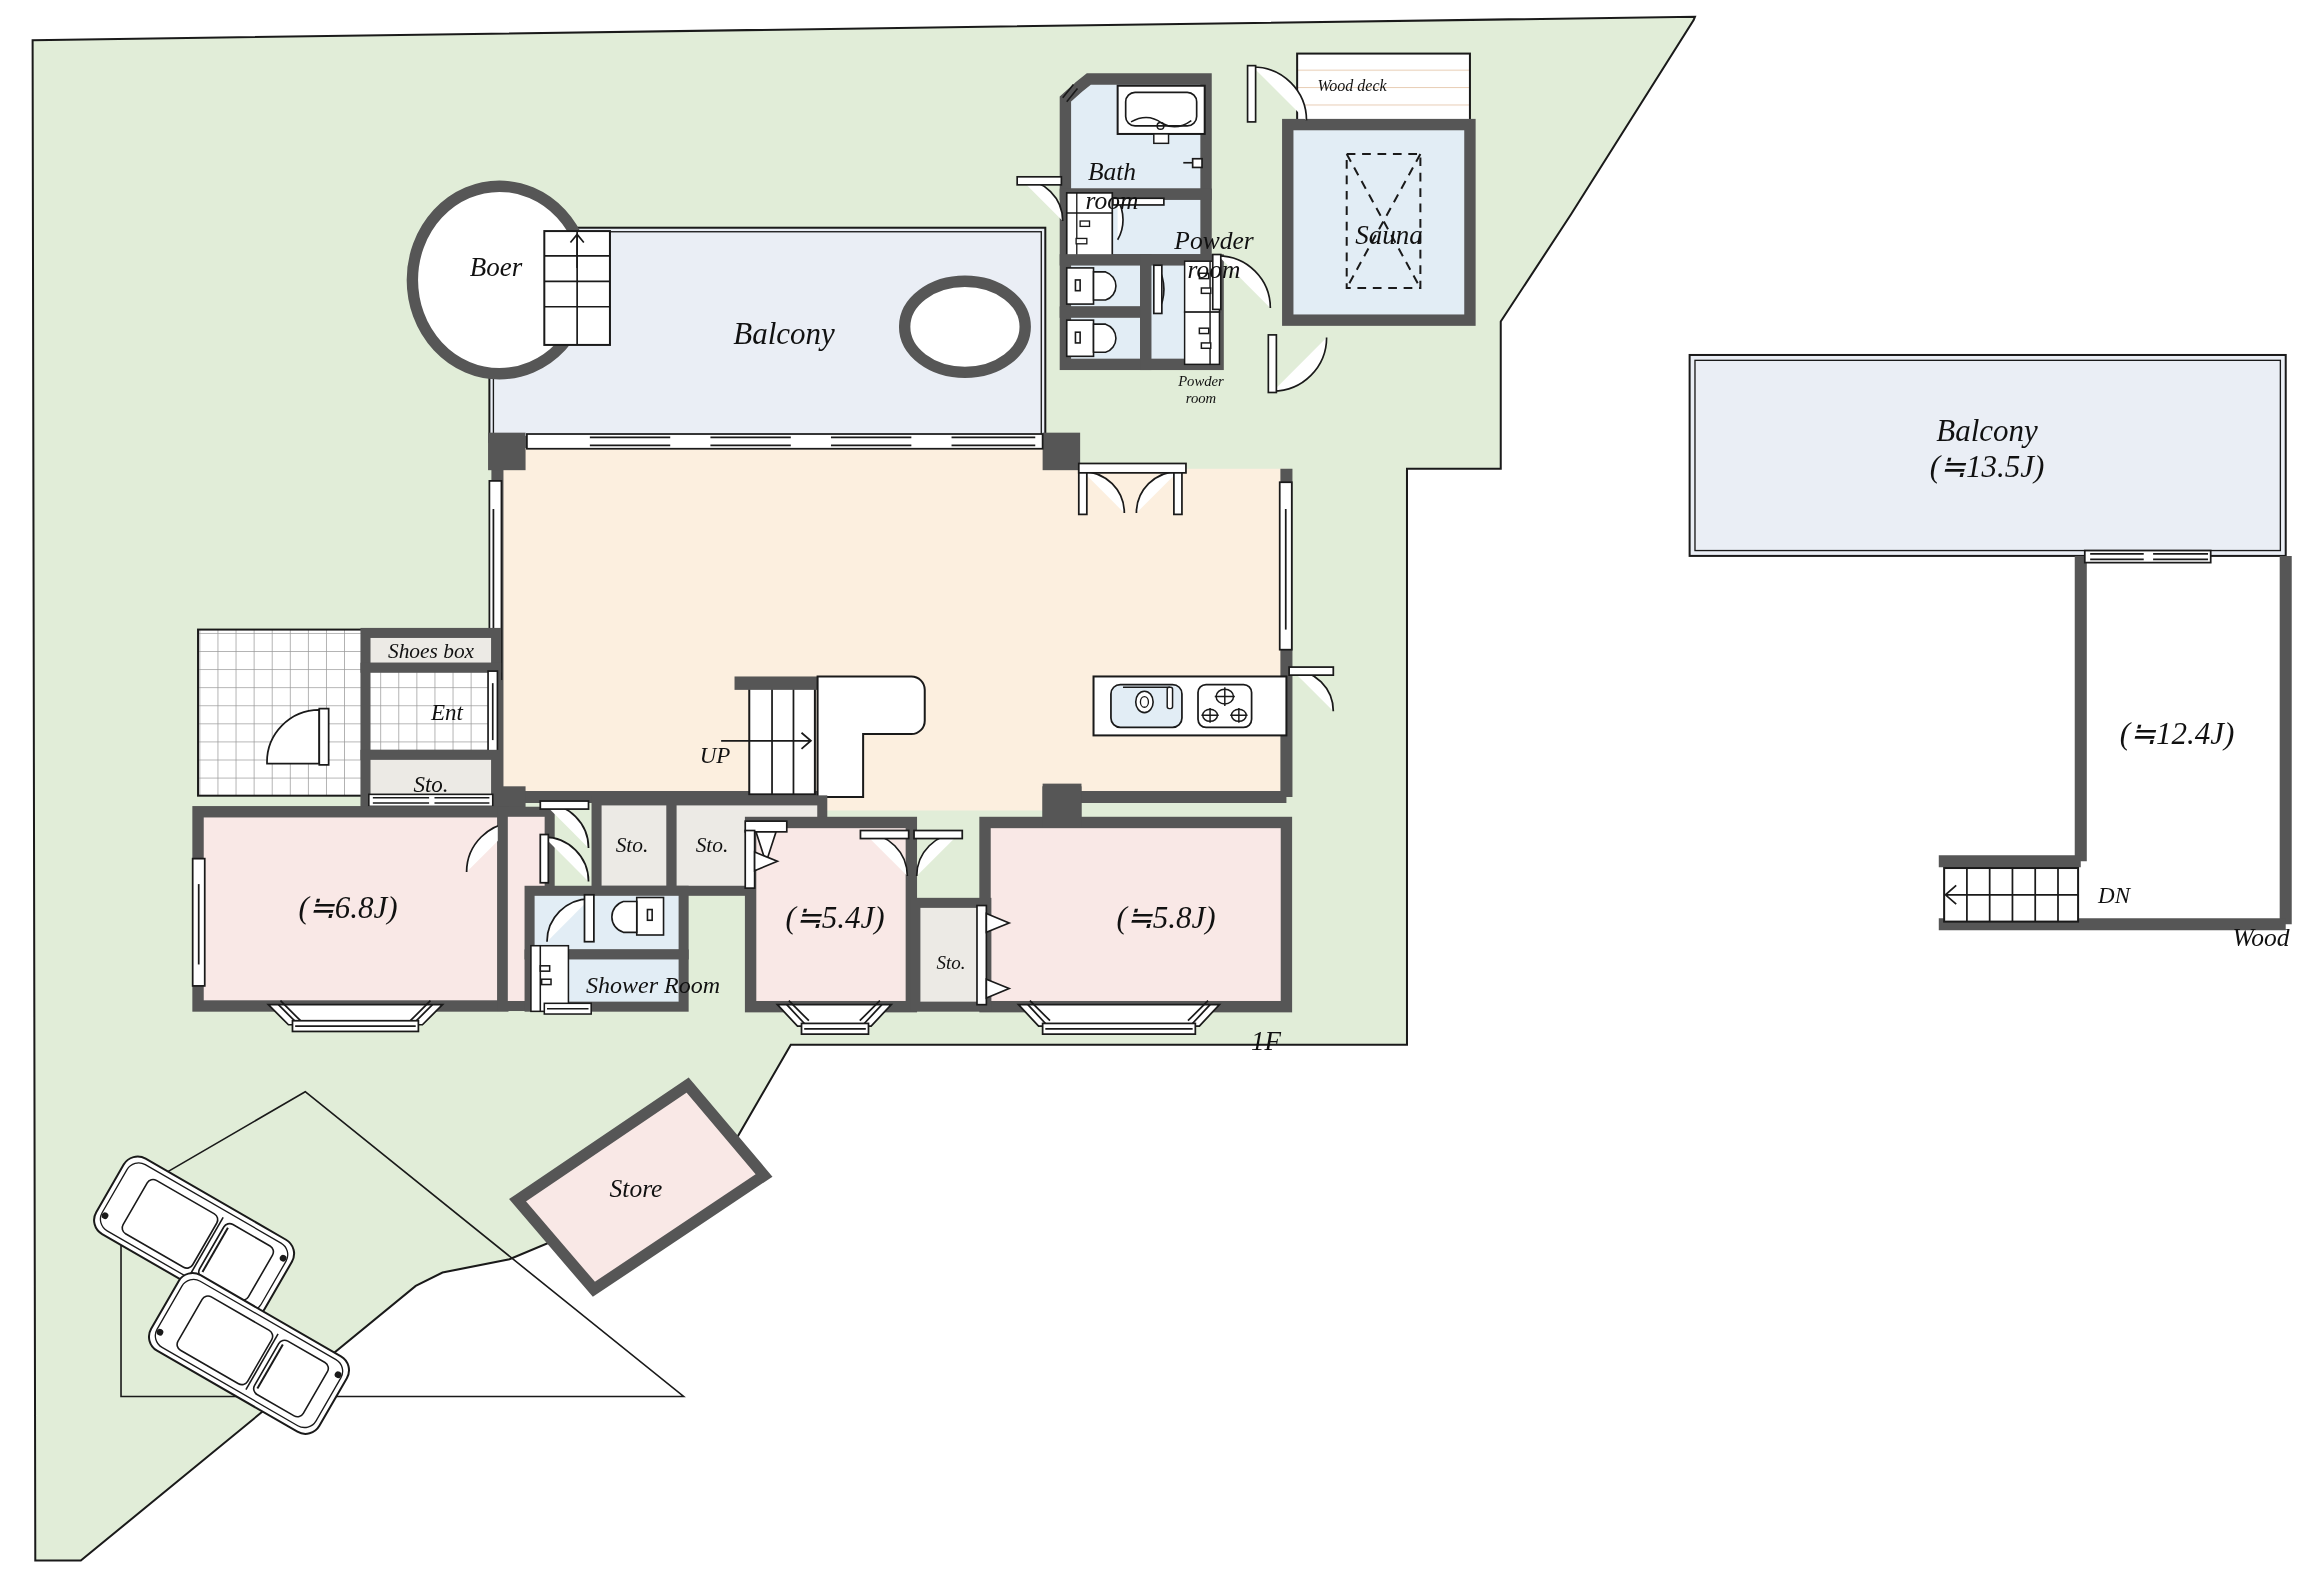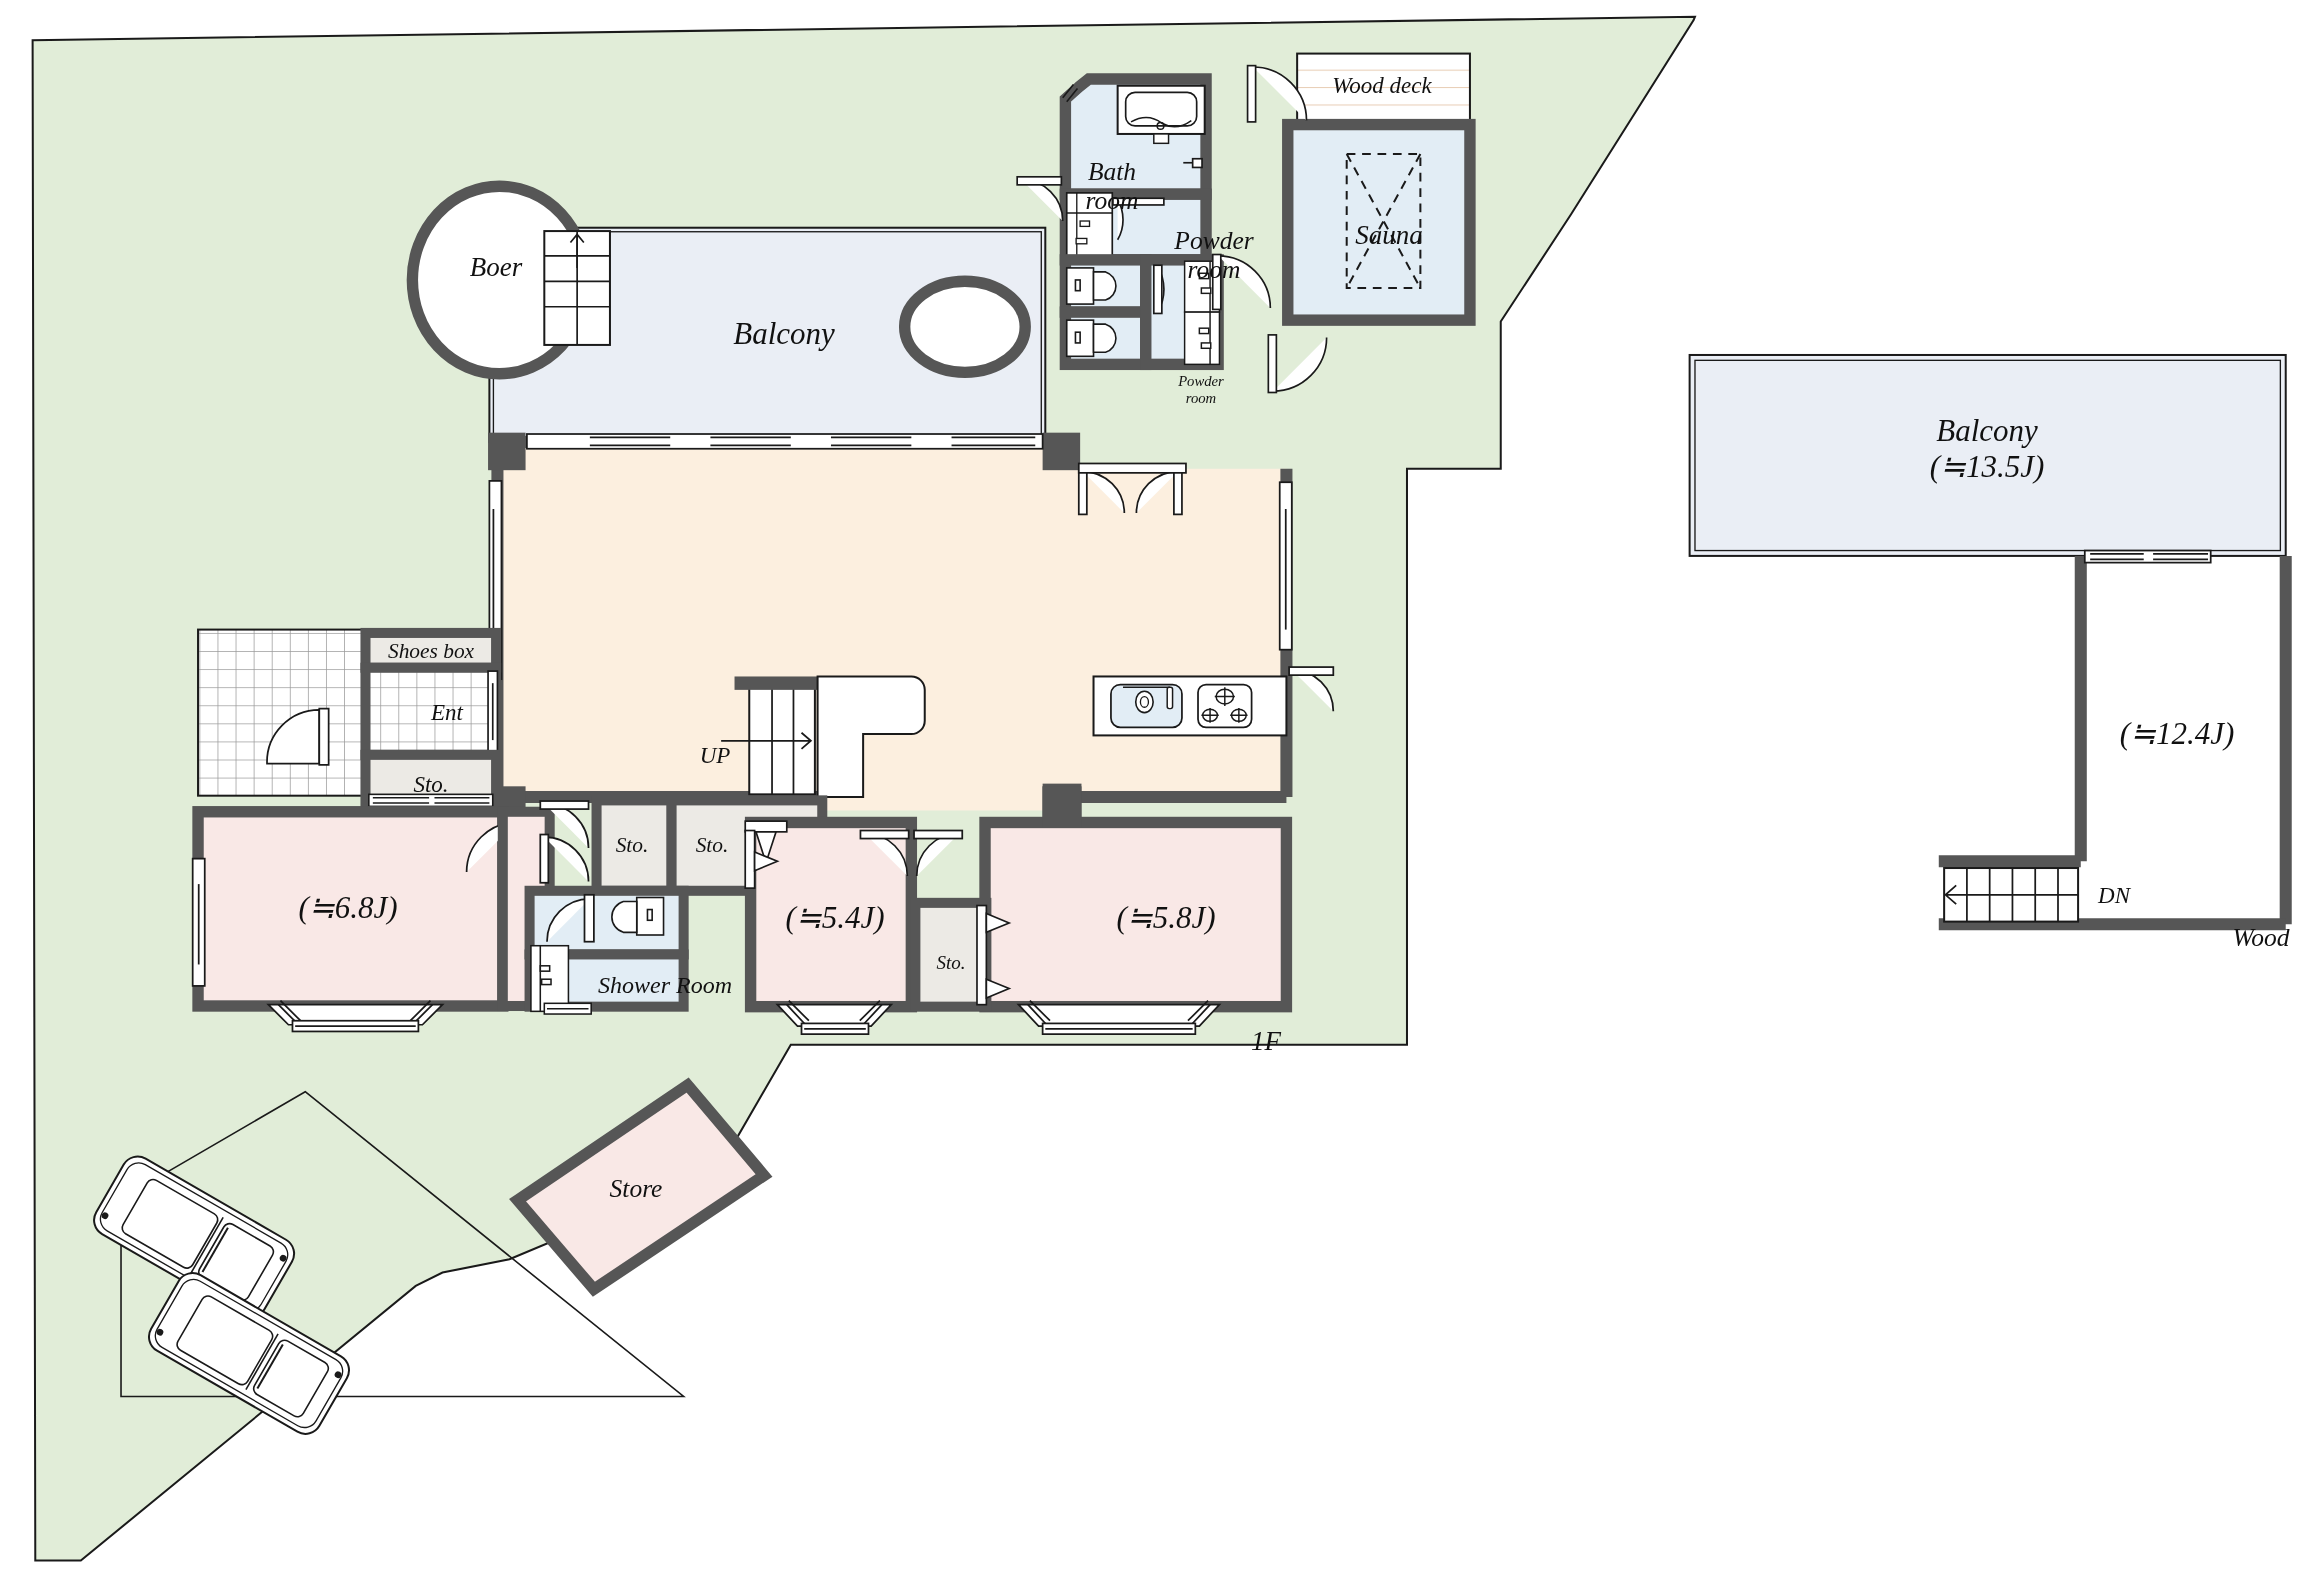--- a/index.html
+++ b/index.html
@@ -403,36 +403,36 @@
   <span class="sz">room</span>
 </div>
 
 <div class="lbl ctr" style="left:1201px;top:390px;font-size:14.7px;">
   <span class="sz">Powder</span>
   <span class="sz">room</span>
 </div>
 
 <div class="lbl ctr" style="left:1389px;top:236px;font-size:27px;font-family:Liberation Serif, serif;">Sauna</div>
 
-<div class="lbl ctr" style="left:1382px;top:86px;font-size:23px;">Wood deck</div>
+<div class="lbl ctr" style="left:1352px;top:86px;font-size:16px;">Wood deck</div>
 
 
 <div class="lbl ctr" style="left:431px;top:651px;font-size:21.4px;">Shoes box</div>
 
 <div class="lbl ctr" style="left:431px;top:713px;font-size:23px;margin-left:16px;">Ent</div>
 
 <div class="lbl ctr" style="left:431px;top:785px;font-size:23px;">Sto.</div>
 
 <div class="lbl ctr ae" style="left:348px;top:908px;font-size:31px;">(≒6.8J)</div>
 
 <div class="lbl ctr" style="left:632px;top:845px;font-size:21.4px;">Sto.</div>
 
 <div class="lbl ctr" style="left:712px;top:845px;font-size:21.4px;">Sto.</div>
 
-<div class="lbl ctr" style="left:653px;top:986px;font-size:24px;margin-left:12px;">Shower Room</div>
+<div class="lbl ctr" style="left:653px;top:986px;font-size:24px;">Shower Room</div>
 
 <div class="lbl ctr ae" style="left:835px;top:918px;font-size:31px;">(≒5.4J)</div>
 
 <div class="lbl ctr ae" style="left:1166px;top:918px;font-size:31px;">(≒5.8J)</div>
 
 <div class="lbl ctr" style="left:951px;top:963px;font-size:19px;">Sto.</div>
 
 <div class="lbl ctr" style="left:636px;top:1189px;font-size:25.5px;">Store</div>
 
 <div class="lbl ctr" style="left:715px;top:756px;font-size:23px;">UP</div>

